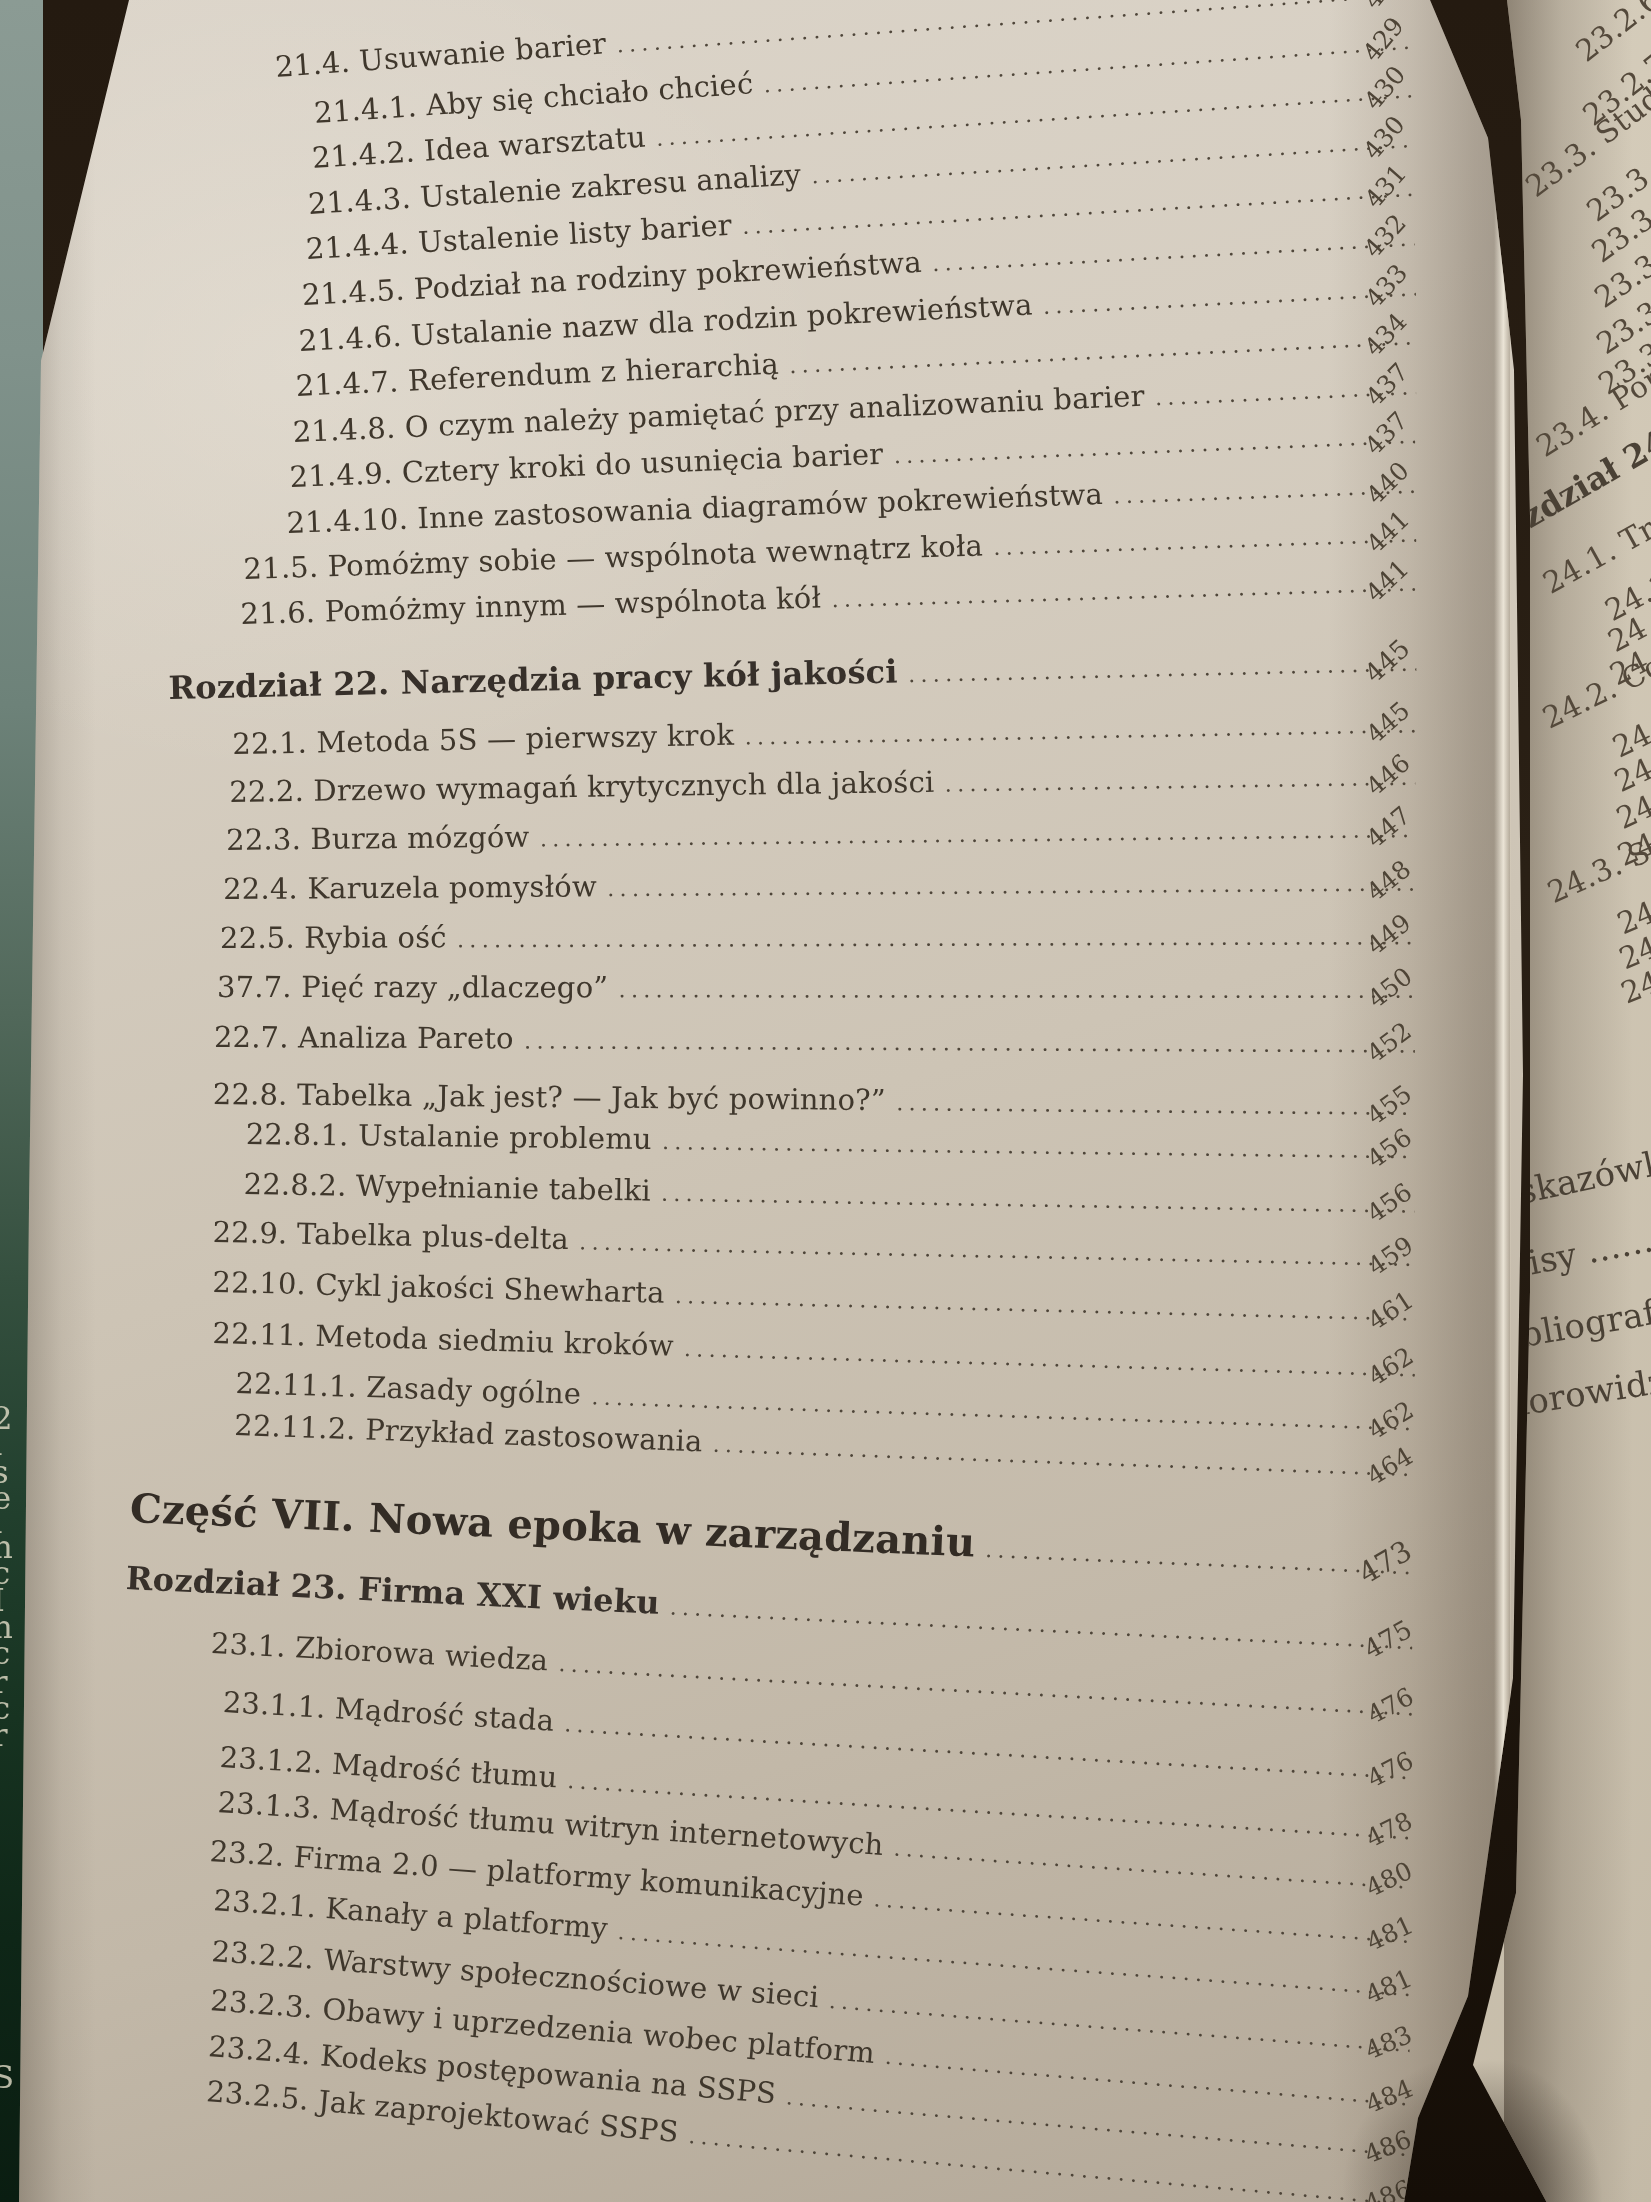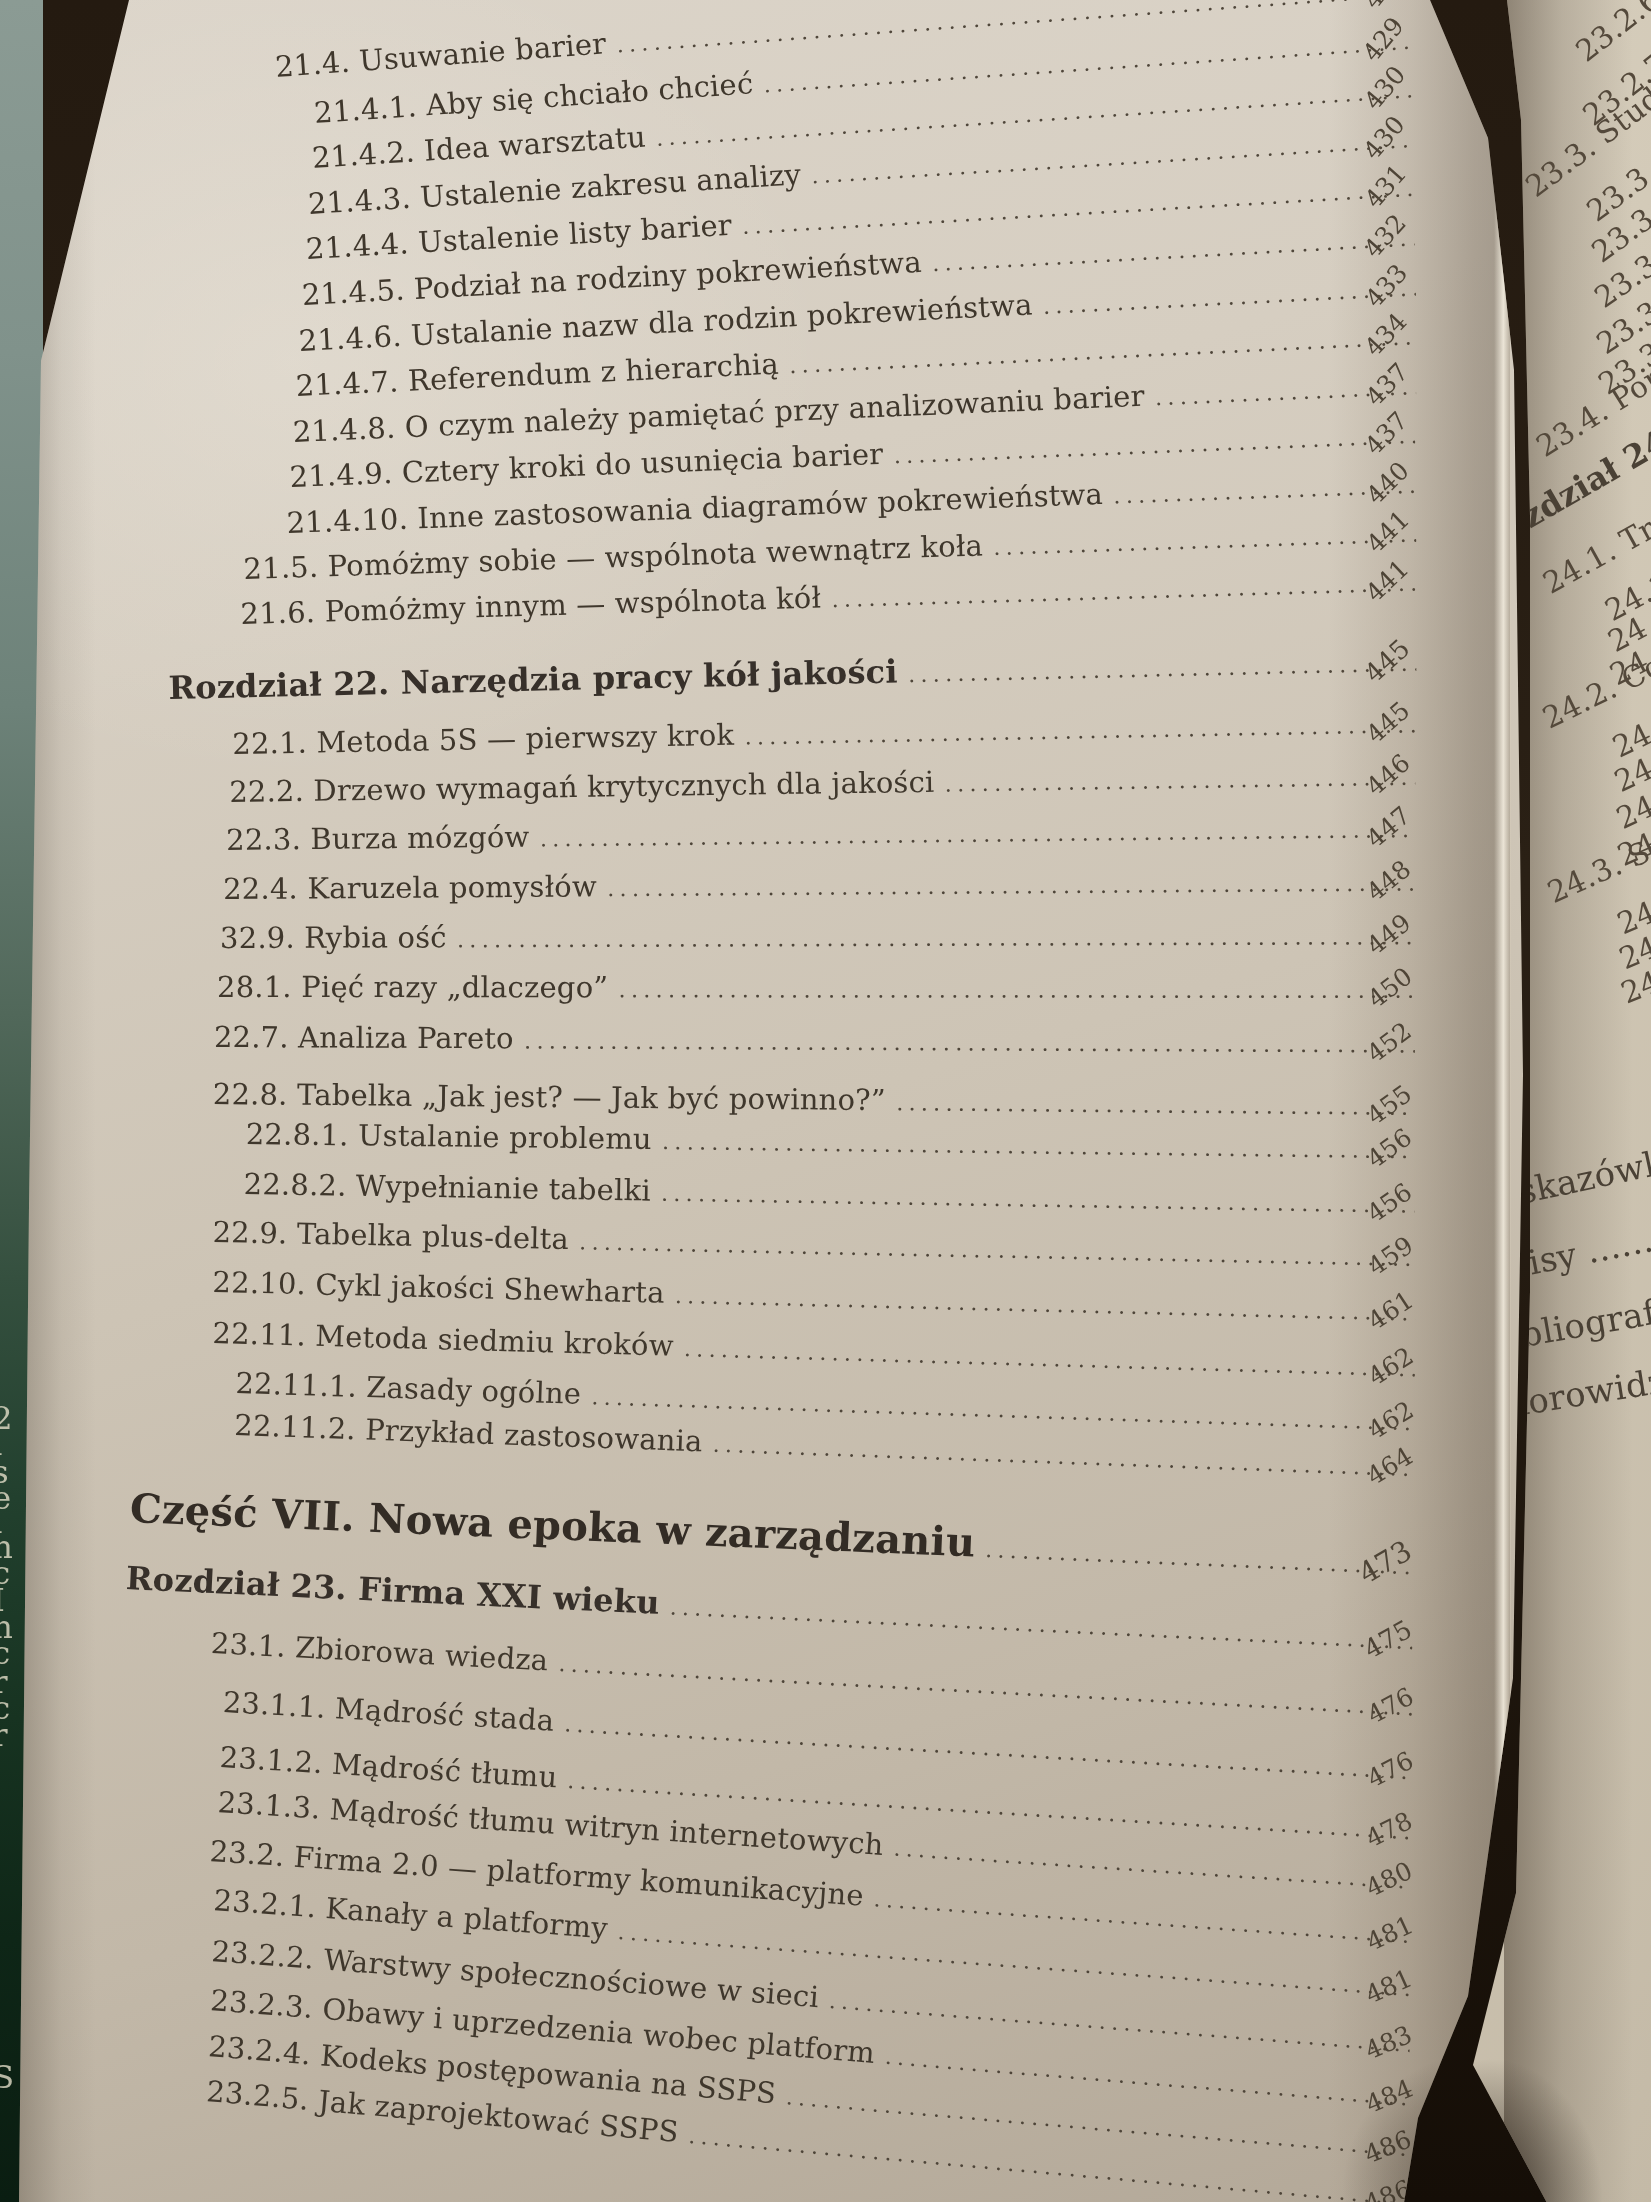--- a/index.html
+++ b/index.html
@@ -194,26 +194,26 @@
         <span class="lbl">22.3. Burza mózgów</span>
         <span class="dots">..............................................................................................................</span>
         <span class="pg" style="transform: rotate(-39.23deg);">447</span>
       </div>
       <div class="toc-row lv-l1" style="left: 223px; top: 872px; width: 1192px; transform: rotate(-0.4deg);">
         <span class="lbl">22.4. Karuzela pomysłów</span>
         <span class="dots">..............................................................................................................</span>
         <span class="pg" style="transform: rotate(-38.73deg);">448</span>
       </div>
       <div class="toc-row lv-l1" style="left: 220px; top: 921px; width: 1195px; transform: rotate(-0.18deg);">
-        <span class="lbl">32.9. Rybia ość</span>
+        <span class="lbl">22.5. Rybia ość</span>
         <span class="dots">..............................................................................................................</span>
         <span class="pg" style="transform: rotate(-38.23deg);">449</span>
       </div>
       <div class="toc-row lv-l1" style="left: 217px; top: 970px; width: 1199px; transform: rotate(0.04deg);">
-        <span class="lbl">28.1. Pięć razy „dlaczego”</span>
+        <span class="lbl">37.7. Pięć razy „dlaczego”</span>
         <span class="dots">..............................................................................................................</span>
         <span class="pg" style="transform: rotate(-37.73deg);">450</span>
       </div>
       <div class="toc-row lv-l1" style="left: 214px; top: 1020px; width: 1201px; transform: rotate(0.26deg);">
         <span class="lbl">22.7. Analiza Pareto</span>
         <span class="dots">..............................................................................................................</span>
         <span class="pg" style="transform: rotate(-37.21deg);">452</span>
       </div>
       <div class="toc-row lv-l1" style="left: 213px; top: 1077px; width: 1202px; transform: rotate(0.52deg);">
         <span class="lbl">22.8. Tabelka „Jak jest? — Jak być powinno?”</span>

